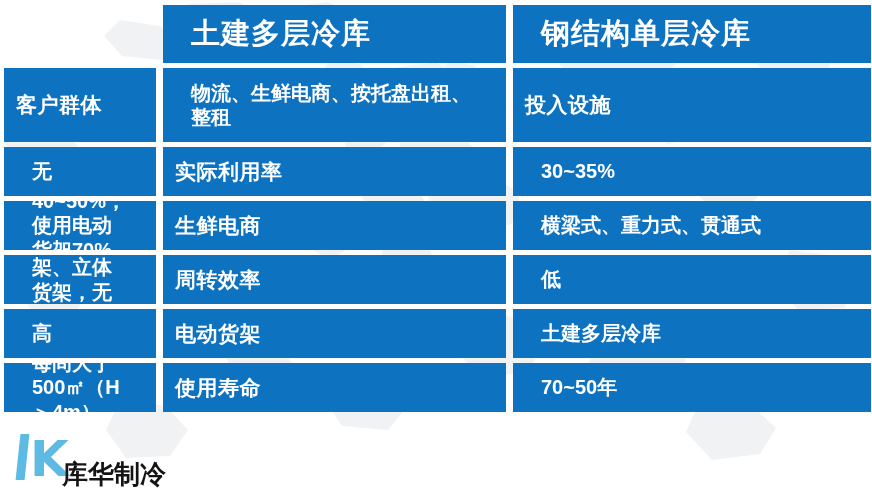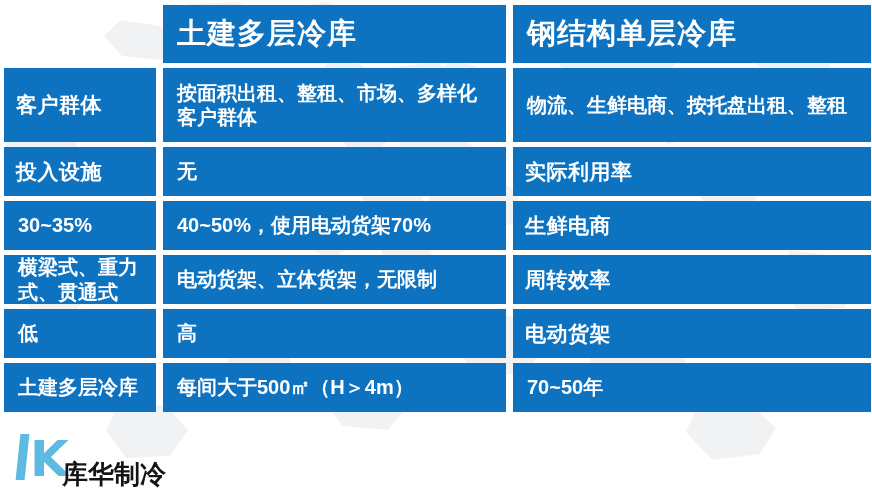--- a/index.html
+++ b/index.html
@@ -29,21 +29,21 @@
     padding:5px 0 0 4px;
     box-sizing:border-box;
   }
 
   .cell{
     background:#0D72C0;
     color:#ffffff;
     display:flex;
     align-items:center;
     box-sizing:border-box;
-    padding:0 14px;
+    padding:0 28px;
     line-height:1.22;
     overflow:hidden;
   }
   .cell.blank{background:transparent;}
 
   .hdr{
     font-size:29px;
     font-weight:bold;
     letter-spacing:1px;
   }
@@ -132,21 +132,20 @@
     </svg>
   </div>
 
   <div class="table">
 
     <div class="cell blank"></div>
     <div class="cell hdr">土建多层冷库</div>
     <div class="cell hdr">钢结构单层冷库</div>
 
     <div class="cell rowlabel">客户群体</div>
-    <div class="cell val wrap">按面积出租、整租、市场、多样化客户群体</div>
     <div class="cell val wrap">物流、生鲜电商、按托盘出租、整租</div>
 
     <div class="cell rowlabel">投入设施</div>
     <div class="cell val">无</div>
 
     <div class="cell rowlabel">实际利用率</div>
     <div class="cell val">30~35%</div>
     <div class="cell val">40~50%，使用电动货架70%</div>
 
     <div class="cell rowlabel">生鲜电商</div>
@@ -154,20 +153,21 @@
     <div class="cell val">电动货架、立体货架，无限制</div>
 
     <div class="cell rowlabel">周转效率</div>
     <div class="cell val">低</div>
     <div class="cell val">高</div>
 
     <div class="cell rowlabel">电动货架</div>
     <div class="cell val">土建多层冷库</div>
     <div class="cell val">每间大于500㎡（H＞4m）</div>
 
+    <div class="cell rowlabel">使用寿命</div>
     <div class="cell val">70~50年</div>
 
   </div>
 
   <div class="logo-wm">
     <div class="logo-mark">
       <span class="bar"></span><span>K</span>
     </div>
     <div class="logo-sub">库华制冷</div>
     <div class="logo-text">库华制冷</div>

